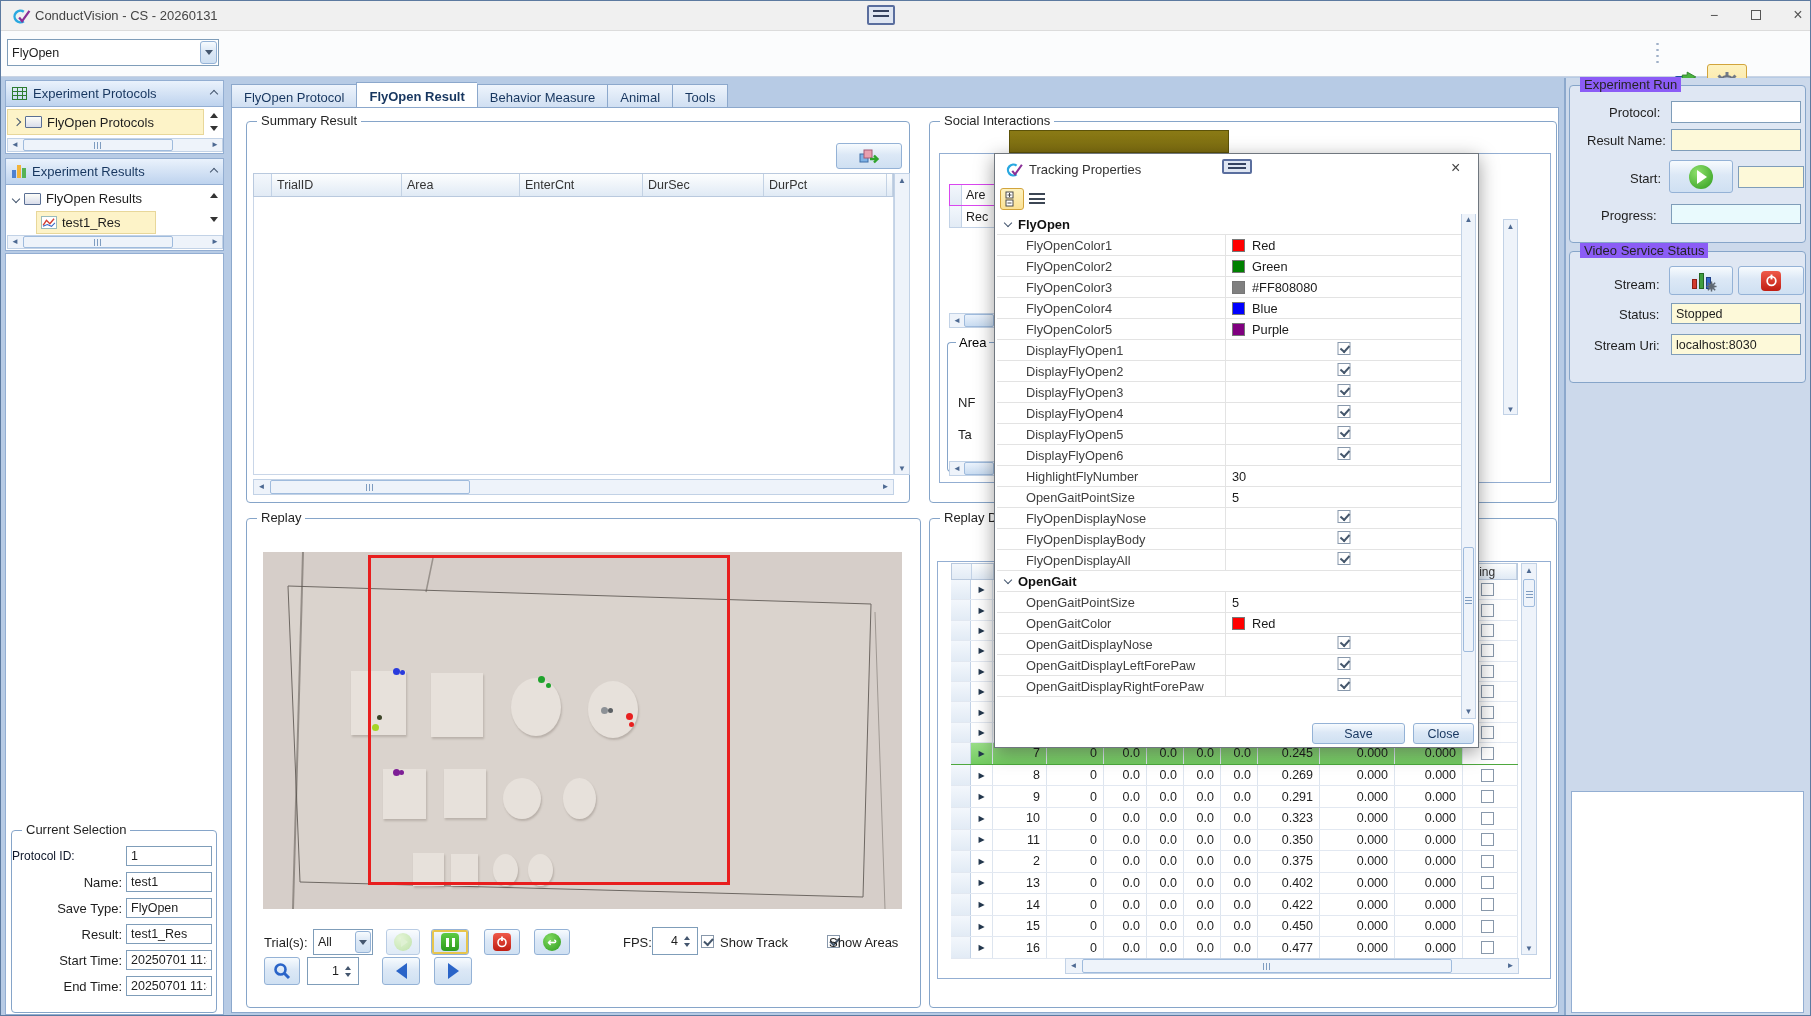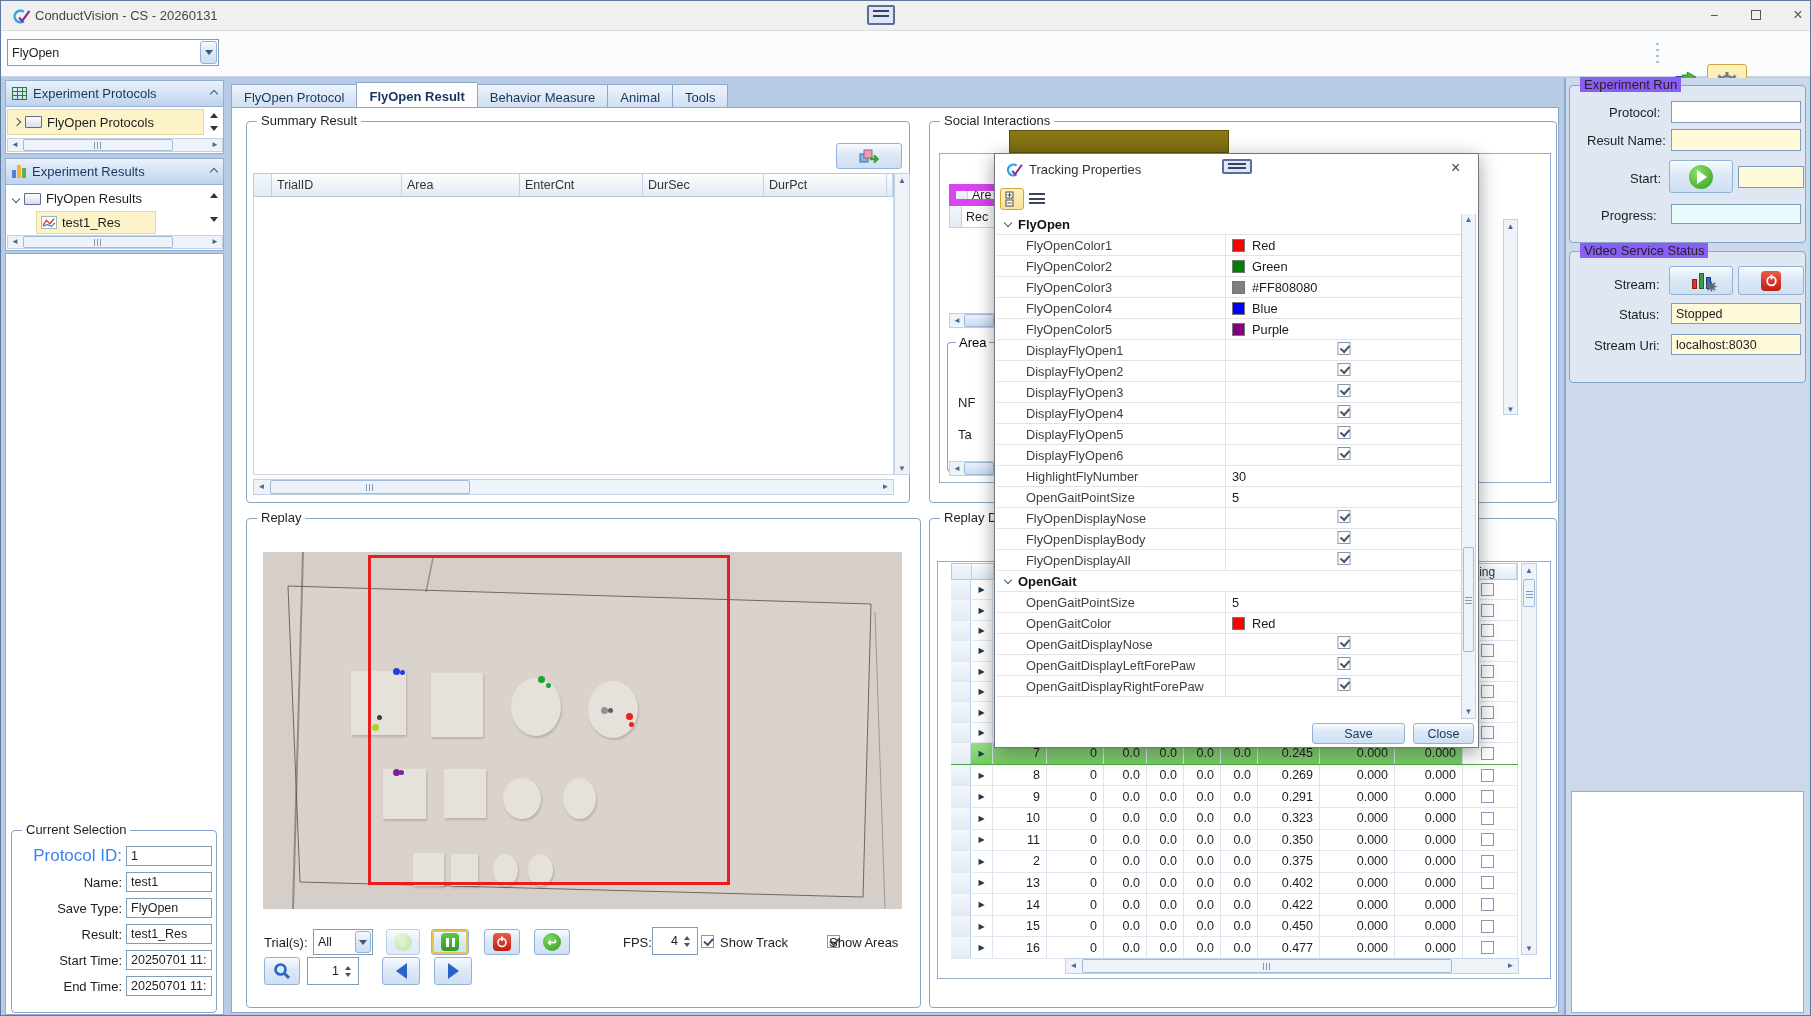--- a/index.html
+++ b/index.html
@@ -188,21 +188,21 @@
       <div class="sar" style="width:14px">►</div>
     </div>
   </div>
 
   <div class="abs" style="left:4px;top:252px;width:219px;height:762px;background:#fff;border:1px solid #93aed2"></div>
 
   <div class="abs gb" style="left:10px;top:829px;width:206px;height:183px">
     <span class="lbl">Current Selection</span>
     <div id="cs-fields" style="padding-top:12px">
         <div style="display: flex; align-items: center; height: 26px; gap: 4px;">
-          <div style="width: 110px; text-align: right; font-size: 17px; color: #3b82f6; white-space: nowrap;">Protocol ID:</div>
+          <div style="width: 110px; text-align: left; font-size: 12px; color: #0f172a; white-space: nowrap;">Protocol ID:</div>
           <input class="field" readonly="" value="1" style="width: 86px; height: 20px;">
         </div>
         <div style="display: flex; align-items: center; height: 26px; gap: 4px;">
           <div style="width: 110px; text-align: right; font-size: 13px; color: rgb(30, 30, 30); white-space: nowrap;">Name:</div>
           <input class="field" readonly="" value="test1" style="width: 86px; height: 20px;">
         </div>
         <div style="display: flex; align-items: center; height: 26px; gap: 4px;">
           <div style="width: 110px; text-align: right; font-size: 13px; color: rgb(30, 30, 30); white-space: nowrap;">Save Type:</div>
           <input class="field" readonly="" value="FlyOpen" style="width: 86px; height: 20px;">
         </div>
@@ -265,21 +265,21 @@
 
   
   <div class="abs gb" style="left:928px;top:120px;width:628px;height:382px">
     <span class="lbl">Social Interactions</span>
   </div>
   <div class="abs smalltab" style="left:952px;top:126px;width:56px;height:27px">
     <span>HeatMa</span>
   </div>
   <div class="abs" id="olive-tab" style="left: 1008px; top: 129px; width: 220px; height: 23px; border: 1px solid rgb(92, 82, 8); background: linear-gradient(rgb(138, 122, 21), rgb(124, 108, 16));"></div>
   <div class="abs" style="left:938px;top:152px;width:612px;height:330px;background:#fff;border:1px solid #93aed2"></div>
-  <div class="abs rrow" style="left:948px;top:183px;width:52px;height:22px;border:7px solid #d946ef">
+  <div class="abs rrow" style="left:948px;top:183px;width:52px;height:22px;border:1px solid #d946ef">
     <div class="stubcell" style="width:12px"></div>
     <div class="rcell" style="justify-content:flex-start;padding-left:4px;flex:1">Are</div>
   </div>
   <div class="abs rrow" style="left:948px;top:205px;width:52px;height:22px;border:1px solid #c2d2e6;border-top:none">
     <div class="stubcell" style="width:12px"></div>
     <div class="rcell" style="justify-content:flex-start;padding-left:4px;flex:1">Rec</div>
   </div>
   <div class="abs sb" style="left:948px;top:312px;width:46px;height:15px;display:flex">
     <div class="sar" style="width:14px">◄</div>
       <div class="sbt" style="flex:1"></div>

